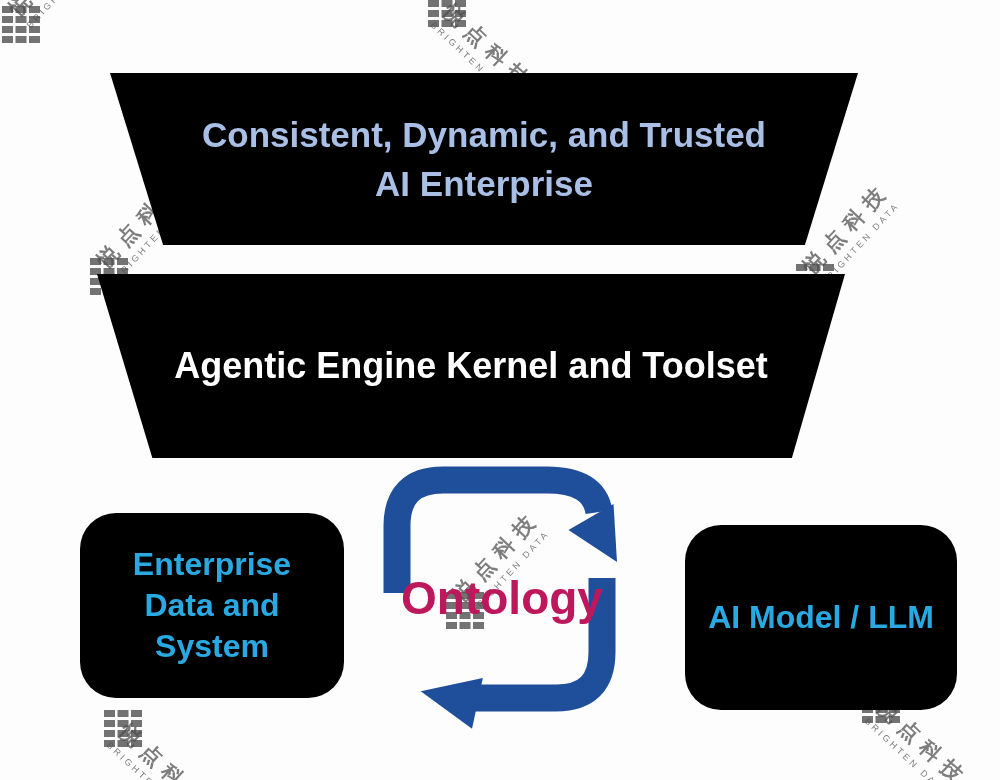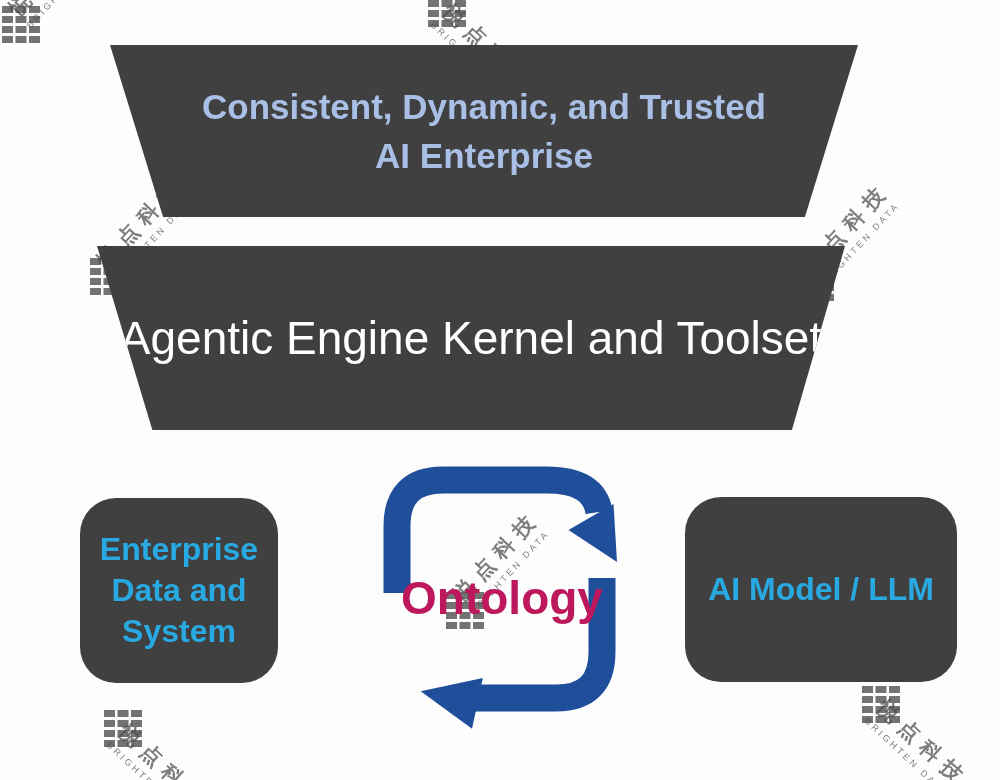--- a/index.html
+++ b/index.html
@@ -3,43 +3,43 @@
 <meta charset="utf-8">
 <style>
   html,body { margin:0; padding:0; background:#ffffff; }
   #stage {
     position:relative; width:1000px; height:780px;
     background:#fdfdfd; overflow:hidden;
     font-family:"Liberation Sans", sans-serif;
   }
 
   
-  .shape { position:absolute; background:#404040; z-index:2; }
+  .shape { position:absolute; background:#000000; z-index:2;margin-top:28px; }
 
   .trap1 {
     left:110px; top:45px; width:748px; height:172px;
     clip-path:polygon(0 0, 100% 0, 92.9% 100%, 7.1% 100%);
     display:flex; flex-direction:column; align-items:center; justify-content:center; gap:14px;
   }
   .trap1 .t { color:#A9BFE5; font-size:35px; font-weight:700; line-height:1; }
 
   .trap2 {
     left:97px; top:246px; width:748px; height:184px;
     clip-path:polygon(0 0, 100% 0, 92.9% 100%, 7.4% 100%);
     display:flex; align-items:center; justify-content:center;
   }
-  .trap2 .t { color:#FFFFFF; font-size:46px; font-weight:400;text-align:right; }
+  .trap2 .t { color:#FFFFFF; font-size:36px; font-weight:700;text-align:right; }
 
   .roundbox {
     border-radius:36px;
     display:flex; align-items:center; justify-content:center;
     text-align:center; box-sizing:border-box; padding:0 18px;
   }
   .roundbox .t { color:#29A9E2; font-weight:700; font-size:32px; line-height:1.28; }
-  .box-left  { left:80px;  top:498px; width:198px; height:185px; }
+  .box-left  { left:80px;  top:485px; width:264px; height:185px; }
   .box-right { left:685px; top:497px; width:272px; height:185px; }
 
   
   .cycle { position:absolute; left:352px; top:448px; width:300px; height:285px; z-index:2; }
   .cycle svg { position:absolute; left:0; top:0; }
   .ontology {
     position:absolute; inset:0; display:flex; align-items:center; justify-content:center;
     padding-top:14px; color:#be185d; font-size:46px; font-weight:700; pointer-events:none;
   }
 

